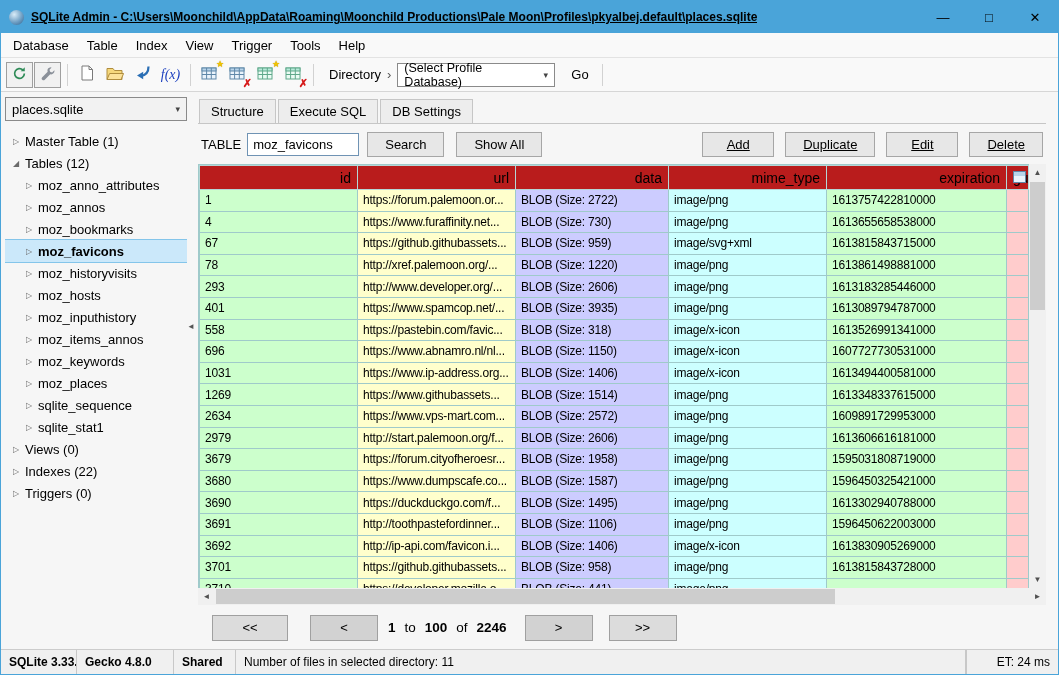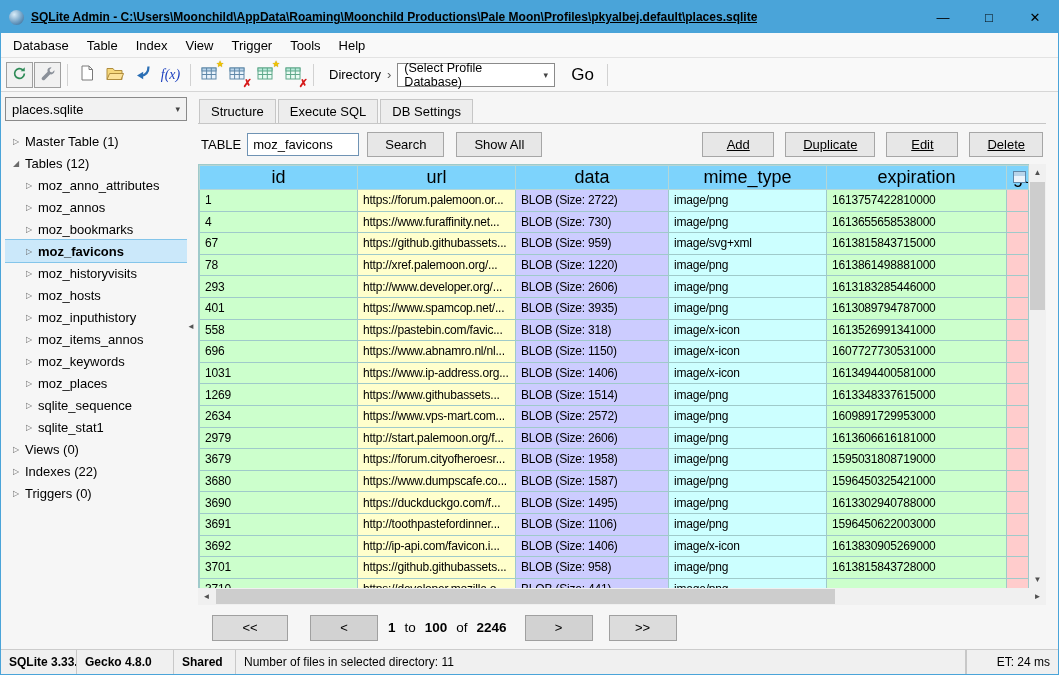--- a/index.html
+++ b/index.html
@@ -24,21 +24,21 @@
   .tbtn { width:27px; height:26px; display:flex; align-items:center; justify-content:center; position:relative; margin-right:1px; }
   .tbtn.bordered { border:1px solid #9f9f9f; background:#f1f1f1; }
   .tsep { width:1px; height:22px; background:#d2d2d2; margin:0 5px; }
   .overlay-star { position:absolute; top:-3px; right:-1px; font-size:9px; color:#f2c400; text-shadow:0 0 1px #9a7b00; }
   .overlay-x { position:absolute; bottom:-2px; right:-1px; font-size:11px; font-weight:bold; color:#d61a1a; }
   .fx-label { font-style:italic; color:#1b3fbf; font-family:"Liberation Serif", serif; font-size:14px; }
   .dir-label { margin:0 4px 0 10px; font-size:13px; }
   .crumb-chevron { color:#555; margin:0 6px 0 2px; font-size:13px; }
   .combo { width:158px; height:24px; border:1px solid #8a8a8a; background:#fff; display:flex; align-items:center; padding-left:6px; font-size:12.5px; }
   .combo .arrow { margin-left:auto; width:18px; text-align:center; color:#444; font-size:9px; }
-  .go-btn { margin-left:8px; padding:3px 8px; font-size:17px; }
+  .go-btn { margin-left:8px; padding:3px 8px; font-size:13px; }
 
   
   .content { flex:1; display:flex; padding:5px 12px 6px 4px; min-height:0; }
 
   .sidebar { width:182px; display:flex; flex-direction:column; flex:0 0 auto; }
   .db-select { height:24px; border:1px solid #8a8a8a; background:#f2f2f2; display:flex; align-items:center; padding:0 6px; margin-bottom:9px; font-size:13px; }
   .db-select .arrow { margin-left:auto; font-size:9px; color:#444; }
   .tree { flex:1; overflow:hidden; }
   .tree-item { height:22px; display:flex; align-items:center; font-size:13px; white-space:nowrap; }
   .tree-arrow { width:14px; font-size:8px; color:#6b6b6b; flex:0 0 auto; text-align:center; margin-right:2px; }
@@ -63,21 +63,21 @@
   .btn.search { margin-left:8px; }
   .btn.showall { margin-left:12px; }
   .right-btns { margin-left:auto; display:flex; gap:11px; }
   .right-btns .btn { min-width:72px; }
   .uline { text-decoration:underline; }
 
   
   .grid-box { height:424px; display:flex; flex:0 0 auto; min-width:0; }
   .grid-clip { flex:1; overflow:hidden; background:#fff; border-left:1px solid #9fcaca; border-top:1px solid #9fcaca; }
   table.grid { border-collapse:collapse; table-layout:fixed; width:100%; }
-  table.grid th { height:24px; background:#7dd3fc; border:1px solid #b5d6d6; font-weight:normal; text-align:center; padding:0 6px; font-size:18px; white-space:nowrap; overflow:hidden; position:relative; }
+  table.grid th { height:24px; background:#b91c1c; border:1px solid #b5d6d6; font-weight:normal; text-align:right; padding:0 6px; font-size:14px; white-space:nowrap; overflow:hidden; position:relative; }
   table.grid td { height:21.6px; border:1px solid #9fcaca; padding:0 5px; font-size:12px; letter-spacing:-0.2px; white-space:nowrap; overflow:hidden; }
   td.c0, td.c4 { background:#ccffcc; }
   td.c1 { background:#ffffcc; }
   td.c2 { background:#ccccff; }
   td.c3 { background:#ccffff; }
   td.c5 { background:#ffcccc; }
   .colpick { position:absolute; right:2px; top:5px; width:13px; height:12px; border:1px solid #5f87a8;
     background:linear-gradient(#b8d4ea 0 4px, #eaf3fb 4px); }
 
   

